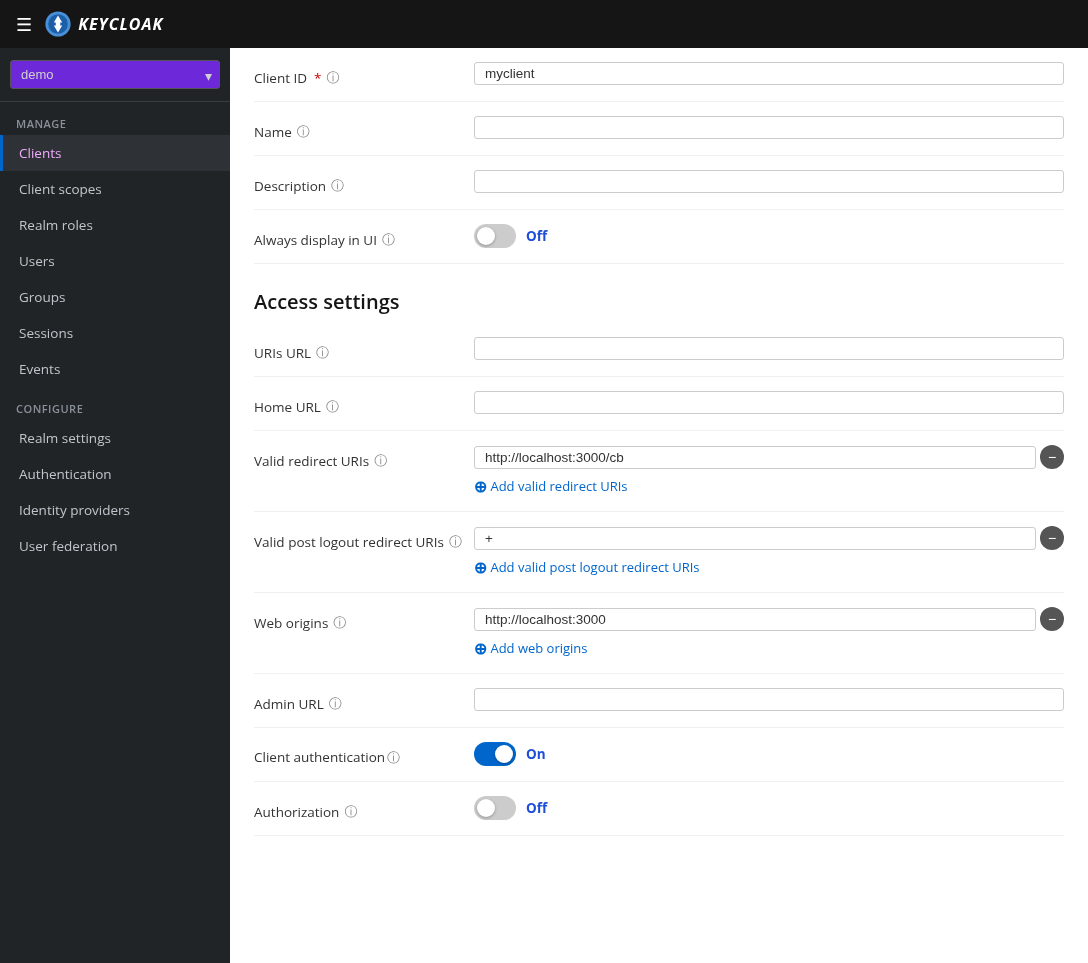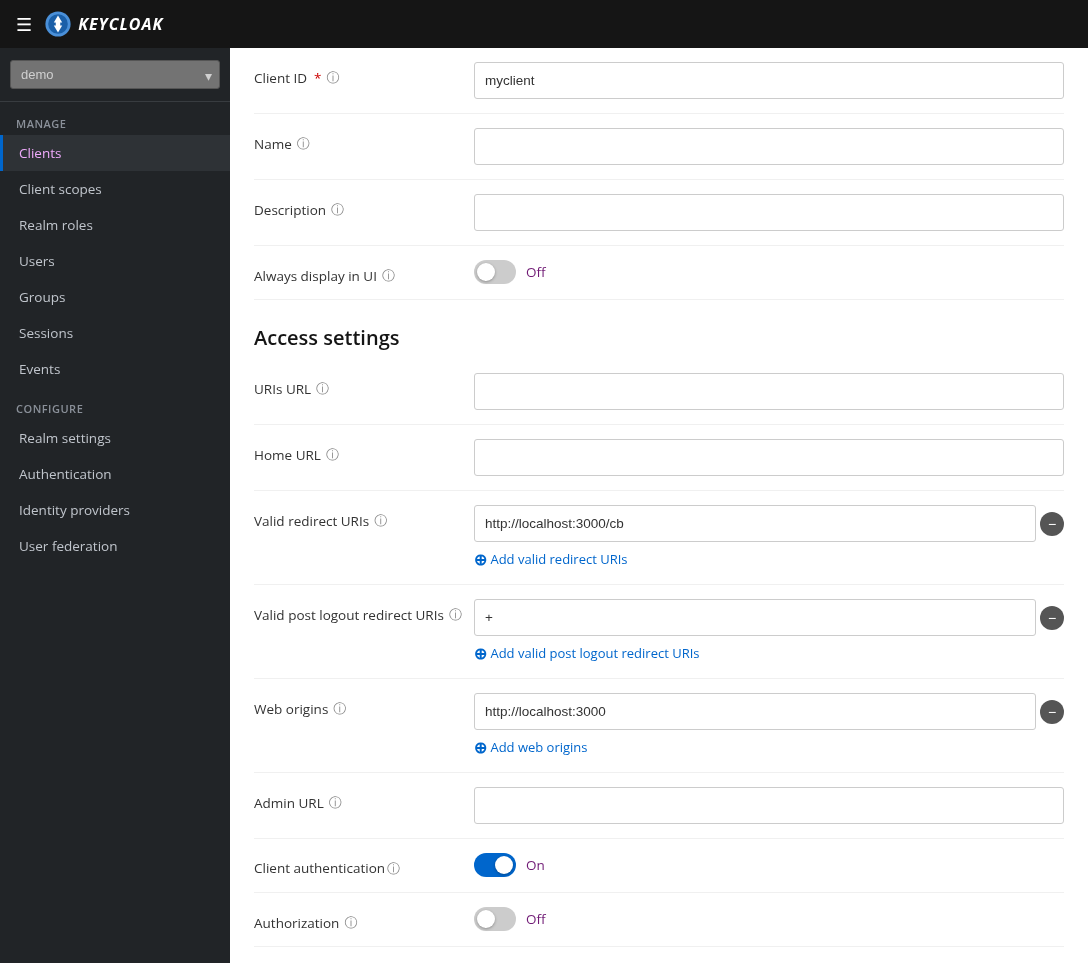--- a/index.html
+++ b/index.html
@@ -35,21 +35,21 @@
       flex-shrink: 0;
       overflow-y: auto;
       padding-bottom: 20px;
     }
     .realm-selector {
       padding: 12px 10px;
       border-bottom: 1px solid #383c40;
     }
     .realm-select {
       width: 100%;
-      background: #737373;
+      background: #6d28d9;
       color: #d0d0d0;
       border: 1px solid #555;
       padding: 6px 10px;
       border-radius: 3px;
       font-size: 13px;
       cursor: pointer;
       appearance: none;
       -webkit-appearance: none;
     }
     .realm-select-wrapper {
@@ -123,21 +123,21 @@
       cursor: pointer;
     }
     .form-control-col {
       flex: 1;
       display: flex;
       flex-direction: column;
       gap: 6px;
     }
     .form-input {
       width: 100%;
-      padding: 10px 10px;
+      padding: 3px 10px;
       border: 1px solid #ccc;
       border-radius: 3px;
       font-size: 13.5px;
       color: #333;
       background: #fff;
       outline: none;
     }
 
     .section-title {
       font-size: 20px;
@@ -174,21 +174,22 @@
       width: 18px;
       height: 18px;
       border-radius: 50%;
       background: #fff;
       transition: left 0.2s;
       box-shadow: 0 1px 3px rgba(0,0,0,0.3);
     }
     .toggle-track.on .toggle-thumb { left: 21px; }
     .toggle-label {
       font-size: 13.5px;
-      color: #701a75;
+      color: #1d4ed8;
+      font-weight: bold;
     }
 
     
     .input-with-remove {
       display: flex;
       align-items: center;
       gap: 4px;
     }
     .input-with-remove .form-input { flex: 1; }
     .remove-btn {

